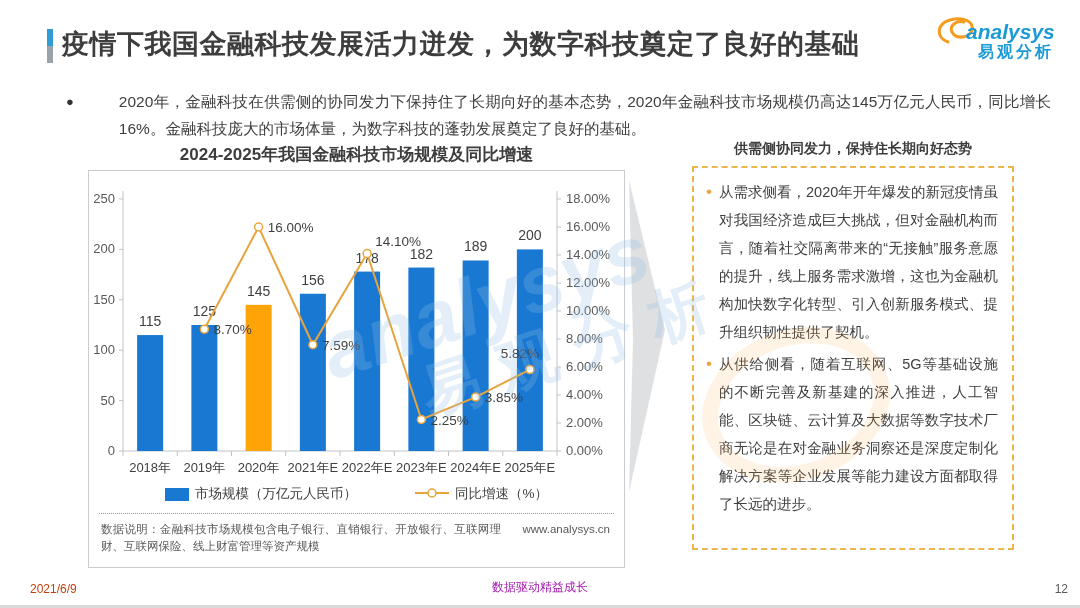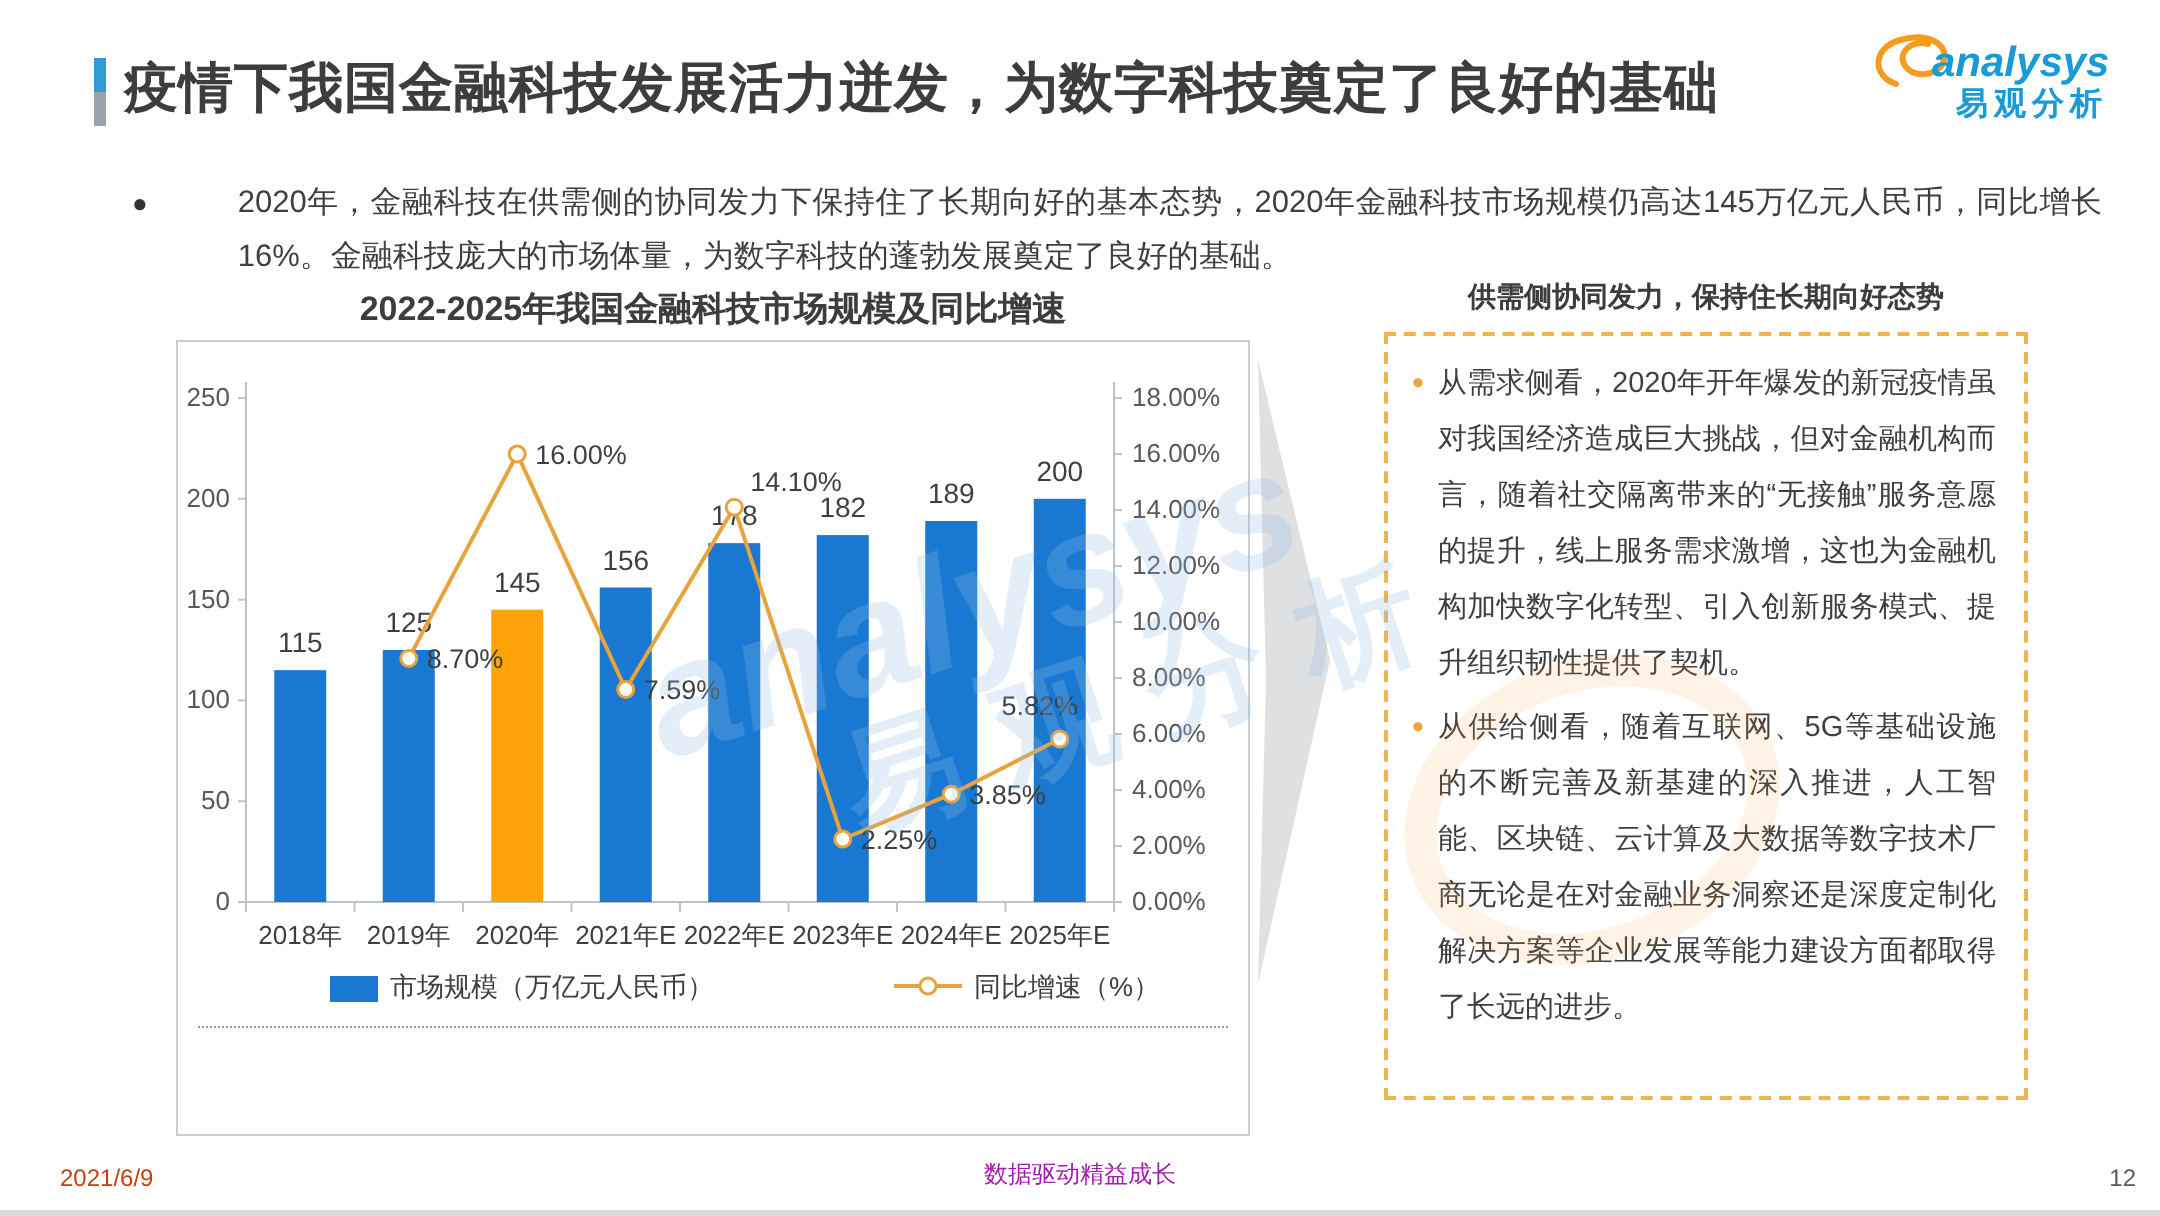--- a/index.html
+++ b/index.html
@@ -25,21 +25,21 @@
   .intro .bullet{font-size:13px;line-height:27px;color:#333;margin-right:16px;}
   .intro .txt{font-size:15.5px;line-height:27px;color:#3f3f3f;text-align:justify;margin-left:29px;}
   
   .chart-title{position:absolute;left:88px;top:143px;width:537px;text-align:center;
     font-size:17px;font-weight:bold;color:#3d3d3d;}
   .chart-box{position:absolute;left:88px;top:170px;width:537px;height:398px;
     border:1px solid #c9cdd1;background:#fff;box-sizing:border-box;}
   #chart{display:block;margin-top:2px;}
   .legend{display:flex;justify-content:center;align-items:center;gap:58px;
     font-size:13.5px;color:#3f3f3f;margin-top:0px;}
-  .legend-item{display:flex;align-items:center;gap:6px;margin-left:32px;}
+  .legend-item{display:flex;align-items:center;gap:6px;}
   .swatch-bar{width:24px;height:13px;background:var(--bar-color,#1878d2);}
   .dotted-sep{border-top:1px dotted #9a9a9a;margin:10px 10px 0 10px;}
   .footnote{display:flex;justify-content:space-between;padding:7px 14px 0 12px;
     font-size:11.5px;color:#595959;line-height:17px;}
   .footnote .note{width:400px;text-align:justify;}
   .footnote .site{white-space:nowrap;}
   
   .flow-arrow{position:absolute;left:627px;top:180px;z-index:1;}
   
   .panel-heading{position:absolute;left:692px;top:140px;width:322px;text-align:center;
@@ -83,21 +83,21 @@
   </span>
   <span class="logo-en">analysys</span>
   <span class="logo-cn">易观分析</span>
 </div>
 
 <div class="intro">
   <span class="bullet">●</span>
   <span class="txt">2020年，金融科技在供需侧的协同发力下保持住了长期向好的基本态势，2020年金融科技市场规模仍高达145万亿元人民币，同比增长16%。金融科技庞大的市场体量，为数字科技的蓬勃发展奠定了良好的基础。</span>
 </div>
 
-<div class="chart-title">2022-2025年我国金融科技市场规模及同比增速</div>
+<div class="chart-title">2024-2025年我国金融科技市场规模及同比增速</div>
 <div class="chart-box">
   <svg id="chart" width="535" height="312" viewBox="0 0 535 312">
       <line x1="34" y1="18" x2="34" y2="278" stroke="#c0c4c8" stroke-width="1"></line>
       <line x1="468" y1="18" x2="468" y2="278" stroke="#c0c4c8" stroke-width="1"></line>
       <line x1="34" y1="278" x2="468" y2="278" stroke="#c0c4c8" stroke-width="1"></line>
       <line x1="30" y1="278" x2="34" y2="278" stroke="#c0c4c8"></line>
       <text x="26" y="282" text-anchor="end" font-size="13" fill="#595959">0</text>
       <line x1="30" y1="227.6" x2="34" y2="227.6" stroke="#c0c4c8"></line>
       <text x="26" y="231.6" text-anchor="end" font-size="13" fill="#595959">50</text>
       <line x1="30" y1="177.2" x2="34" y2="177.2" stroke="#c0c4c8"></line>
@@ -186,20 +186,24 @@
       <span>
         <svg width="34" height="12" viewBox="0 0 34 12">
           <line x1="0" y1="6" x2="34" y2="6" stroke="#e8a33c" stroke-width="2"></line>
           <circle cx="17" cy="6" r="4" fill="#ffffff" stroke="#e8a33c" stroke-width="1.5"></circle>
         </svg>
       </span>
       <span>同比增速（%）</span>
     </div>
   </div>
   <div class="dotted-sep"></div>
+  <div class="footnote">
+    <span class="note">数据说明：金融科技市场规模包含电子银行、直销银行、开放银行、互联网理财、互联网保险、线上财富管理等资产规模</span>
+    <span class="site">www.analysys.cn</span>
+  </div>
 </div>
 
 <div class="flow-arrow">
   <svg width="44" height="312" viewBox="0 0 44 312">
     <polygon points="2,0 38,150 2,312 6,160" fill="#d8dbdd" opacity="0.85"></polygon>
   </svg>
 </div>
 
 <div class="panel-heading">供需侧协同发力，保持住长期向好态势</div>
 <div class="panel" id="panel-bullets">

